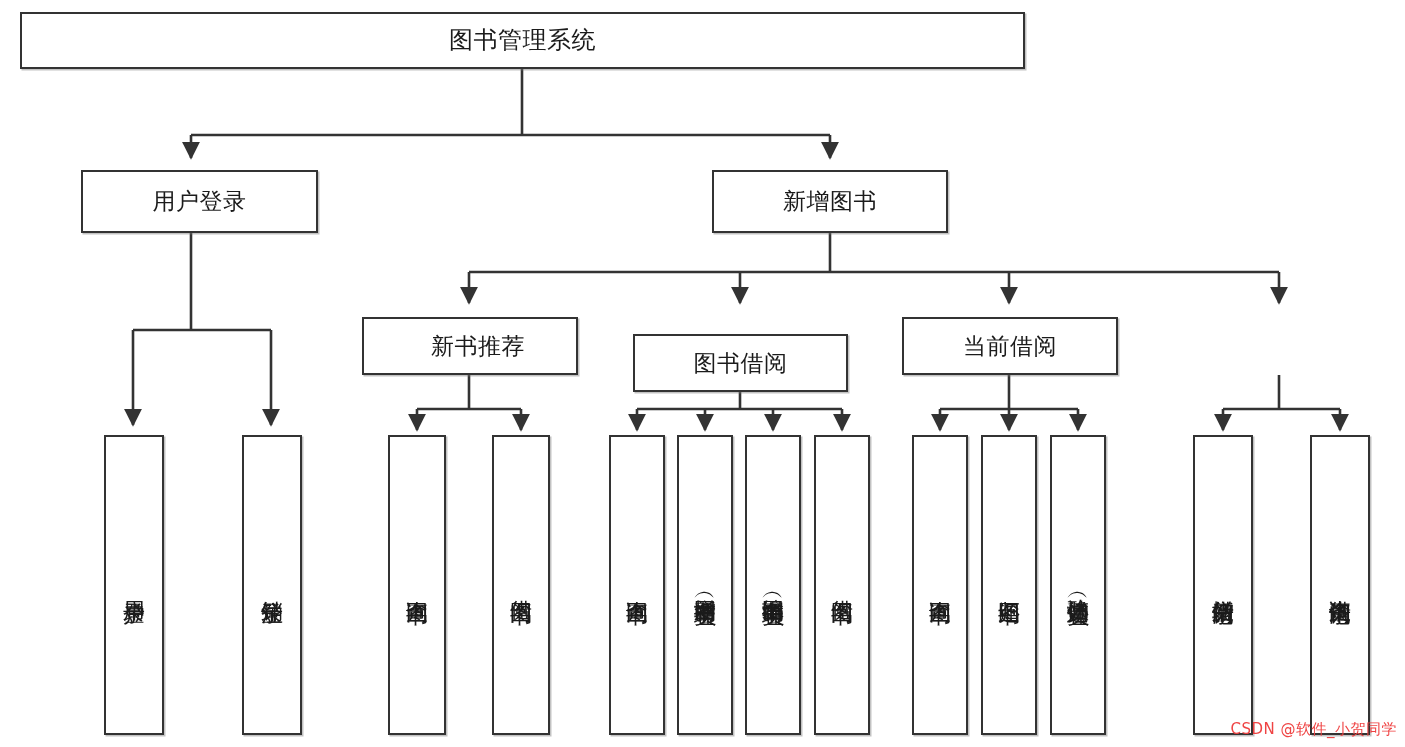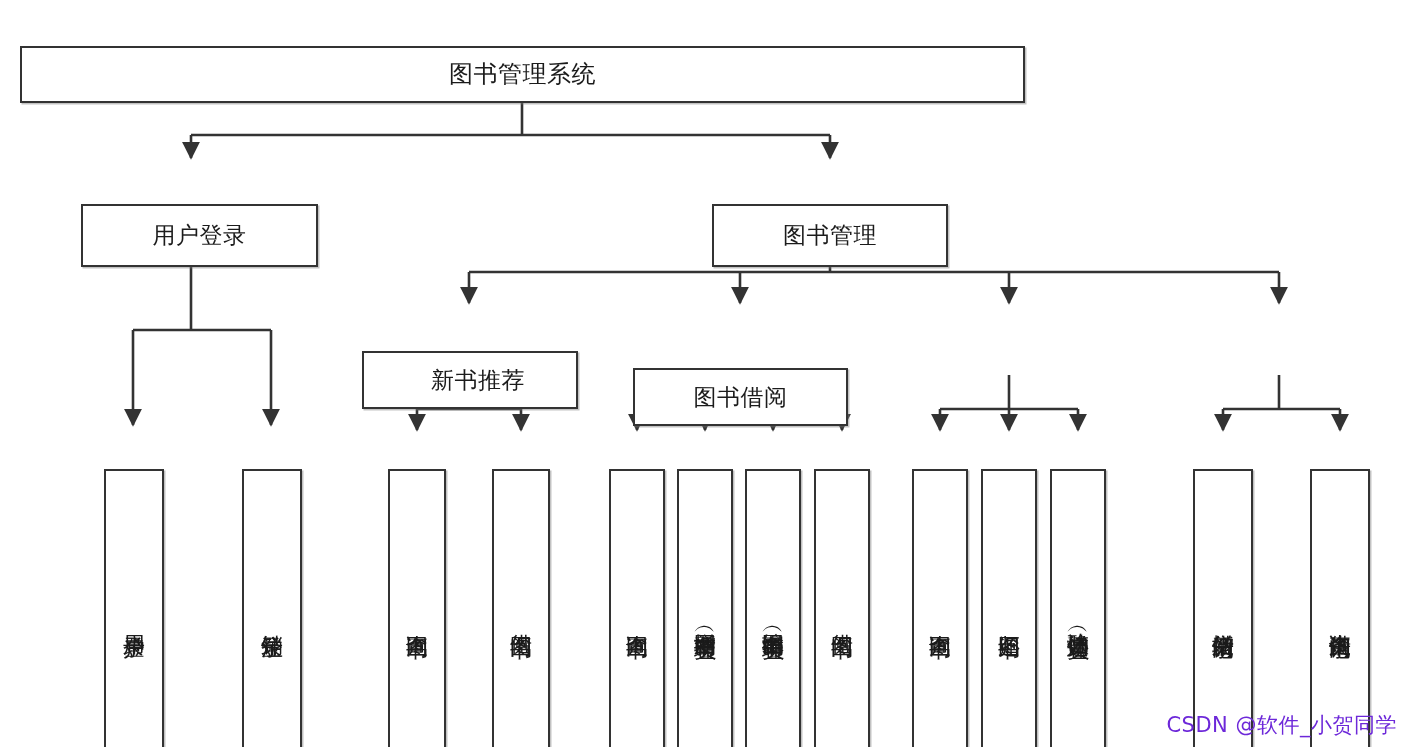--- a/index.html
+++ b/index.html
@@ -28,21 +28,20 @@
     position: absolute;
     box-sizing: border-box;
     border: 2.5px solid #333333;
     background: #ffffff;
     color: #1b1b1b;
     display: flex;
     align-items: center;
     justify-content: center;
     text-align: center;
     box-shadow: 1.5px 1.5px 0 rgba(120,120,120,0.45);
-    margin-top: 34px;
   }
   .node.h {
     font-size: 23px;
     line-height: 1.15;
     letter-spacing: 0.5px;
   }
   .node.title-node {
     font-size: 24px;
   }
   .node.v {
@@ -55,22 +54,22 @@
   }
   .node.v .vtext {
     writing-mode: vertical-rl;
     text-orientation: upright;
     white-space: nowrap;
   }
   .watermark {
     position: absolute;
     right: 8px;
     bottom: 8px;
-    font-size: 21px;
-    color: #6d28d9;
+    font-size: 15px;
+    color: #ef4444;
     letter-spacing: 0.5px;
     user-select: none;
     white-space: nowrap;
   }
 </style>
 </head>
 <body>
 
 <div id="canvas">
 
@@ -120,24 +119,25 @@
       <path d="M 1279 375 L 1279 409"></path>
       <path d="M 1223 409 L 1340 409"></path>
       <path d="M 1223 409 L 1223 430" marker-end="url(#arrow)"></path>
       <path d="M 1340 409 L 1340 430" marker-end="url(#arrow)"></path>
     </g>
   </svg>
 
   <div class="node h title-node" style="left:20px; top:12px; width:1005px; height:57px;">图书管理系统</div>
 
   <div class="node h" style="left:81px; top:170px; width:237px; height:63px;">用户登录</div>
-  <div class="node h" style="left:712px; top:170px; width:236px; height:63px;">图书管理</div>
+  <div class="node h" style="left:712px; top:170px; width:236px; height:63px;">新增图书</div>
 
   <div class="node h" style="left:362px; top:317px; width:216px; height:58px;padding-left:16px;">新书推荐</div>
   <div class="node h" style="left:633px; top:334px; width:215px; height:58px;">图书借阅</div>
+  <div class="node h" style="left:902px; top:317px; width:216px; height:58px;">当前借阅</div>
 
   <div class="node v" style="left:104px; top:435px; width:60px; height:300px;">
     <span class="vtext">用户登录</span>
   </div>
   <div class="node v" style="left:242px; top:435px; width:60px; height:300px;">
     <span class="vtext">注销登录</span>
   </div>
 
   <div class="node v" style="left:388px; top:435px; width:58px; height:300px;">
     <span class="vtext">查询图书</span>

